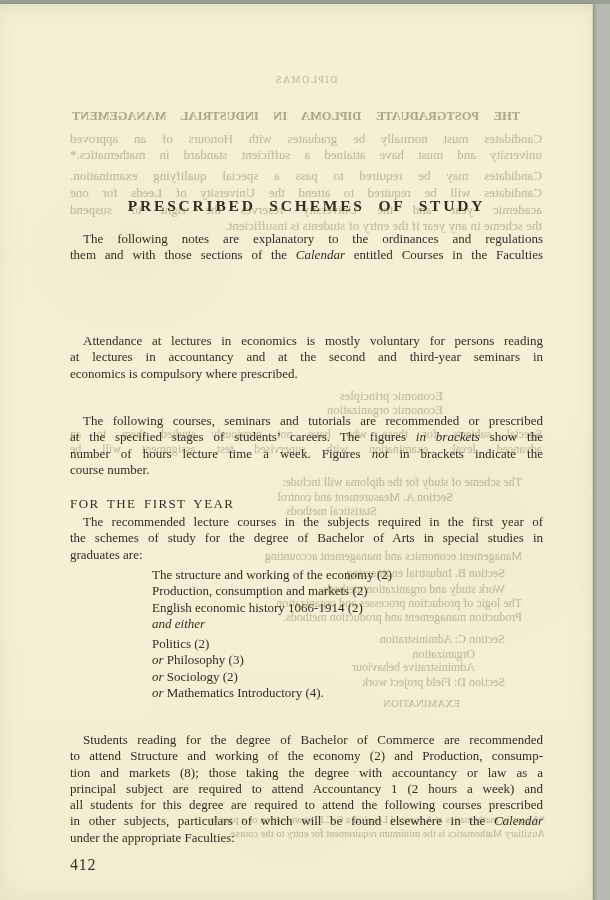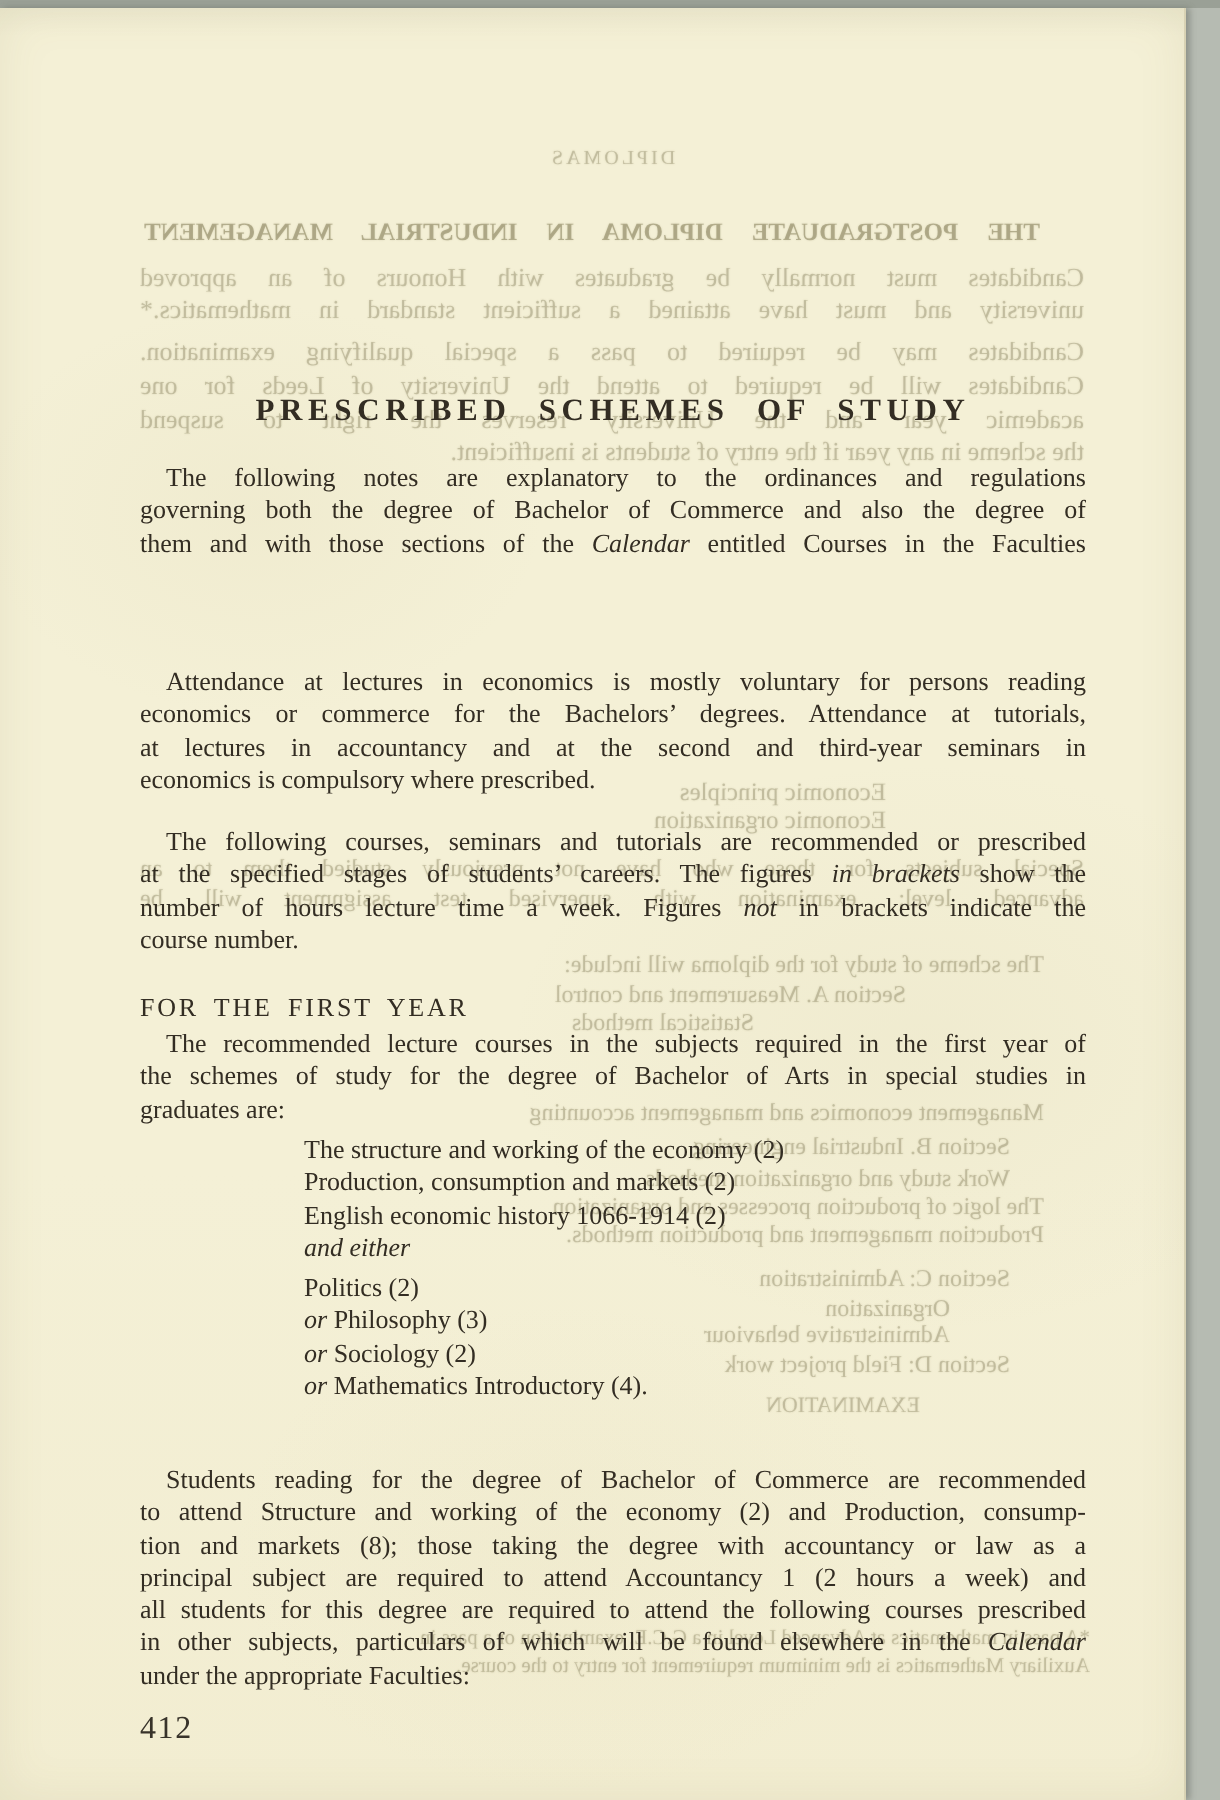--- a/index.html
+++ b/index.html
@@ -69,26 +69,24 @@
         <div class="ghost anchor" style="top: 656px; font-size: 12px; left: 290px; width: 185px;">Administrative behaviour</div>
         <div class="ghost anchor" style="top: 671px; font-size: 12px; left: 280px; width: 225px;">Section D: Field project work</div>
         <div class="ghost anchor" style="top: 693px; font-size: 11px; left: 300px; width: 160px;">EXAMINATION</div>
         <div class="ghost anchor" style="top: 810px; font-size: 10.5px; left: 120px; width: 425px;">*A pass in mathematics at Advanced Level in a G.C.E. examination or a pass in</div>
         <div class="ghost anchor" style="top: 824px; font-size: 10.5px; left: 190px; width: 355px;">Auxiliary Mathematics is the minimum requirement for entry to the course.</div>
       </div>
     <div class="title">PRESCRIBED SCHEMES OF STUDY</div>
     <div id="blocks">
         <div class="block para" style="top: 227px;">
           <div class="line indent">The following notes are explanatory to the ordinances and regulations</div>
-          <div class="line">governing both the degree of Bachelor of Commerce and also the degree of</div>
           <div class="line">them and with those sections of the <em>Calendar</em> entitled Courses in the Faculties</div>
         </div>
         <div class="block para" style="top: 329px;">
           <div class="line indent">Attendance at lectures in economics is mostly voluntary for persons reading</div>
-          <div class="line">economics or commerce for the Bachelors’ degrees. Attendance at tutorials,</div>
           <div class="line">at lectures in accountancy and at the second and third-year seminars in</div>
           <div class="line lastline">economics is compulsory where prescribed.</div>
         </div>
         <div class="block para" style="top: 409px;">
           <div class="line indent">The following courses, seminars and tutorials are recommended or prescribed</div>
           <div class="line">at the specified stages of students’ careers. The figures <em>in brackets</em> show the</div>
           <div class="line">number of hours lecture time a week. Figures <em>not</em> in brackets indicate the</div>
           <div class="line lastline">course number.</div>
         </div>
         <div class="block heading" style="top: 492px;">

